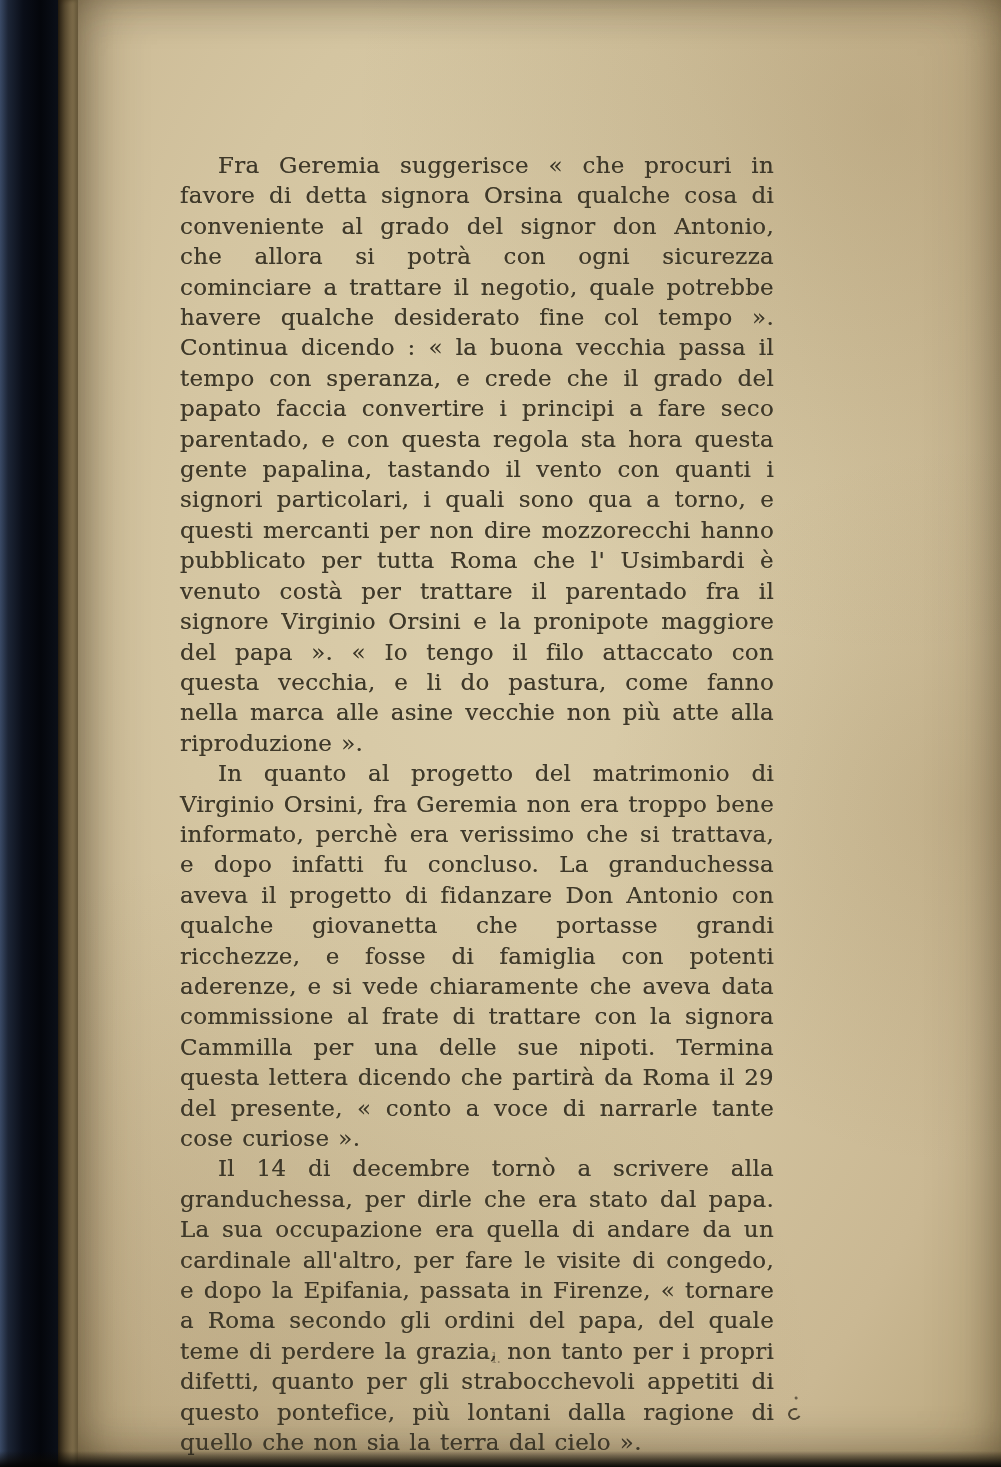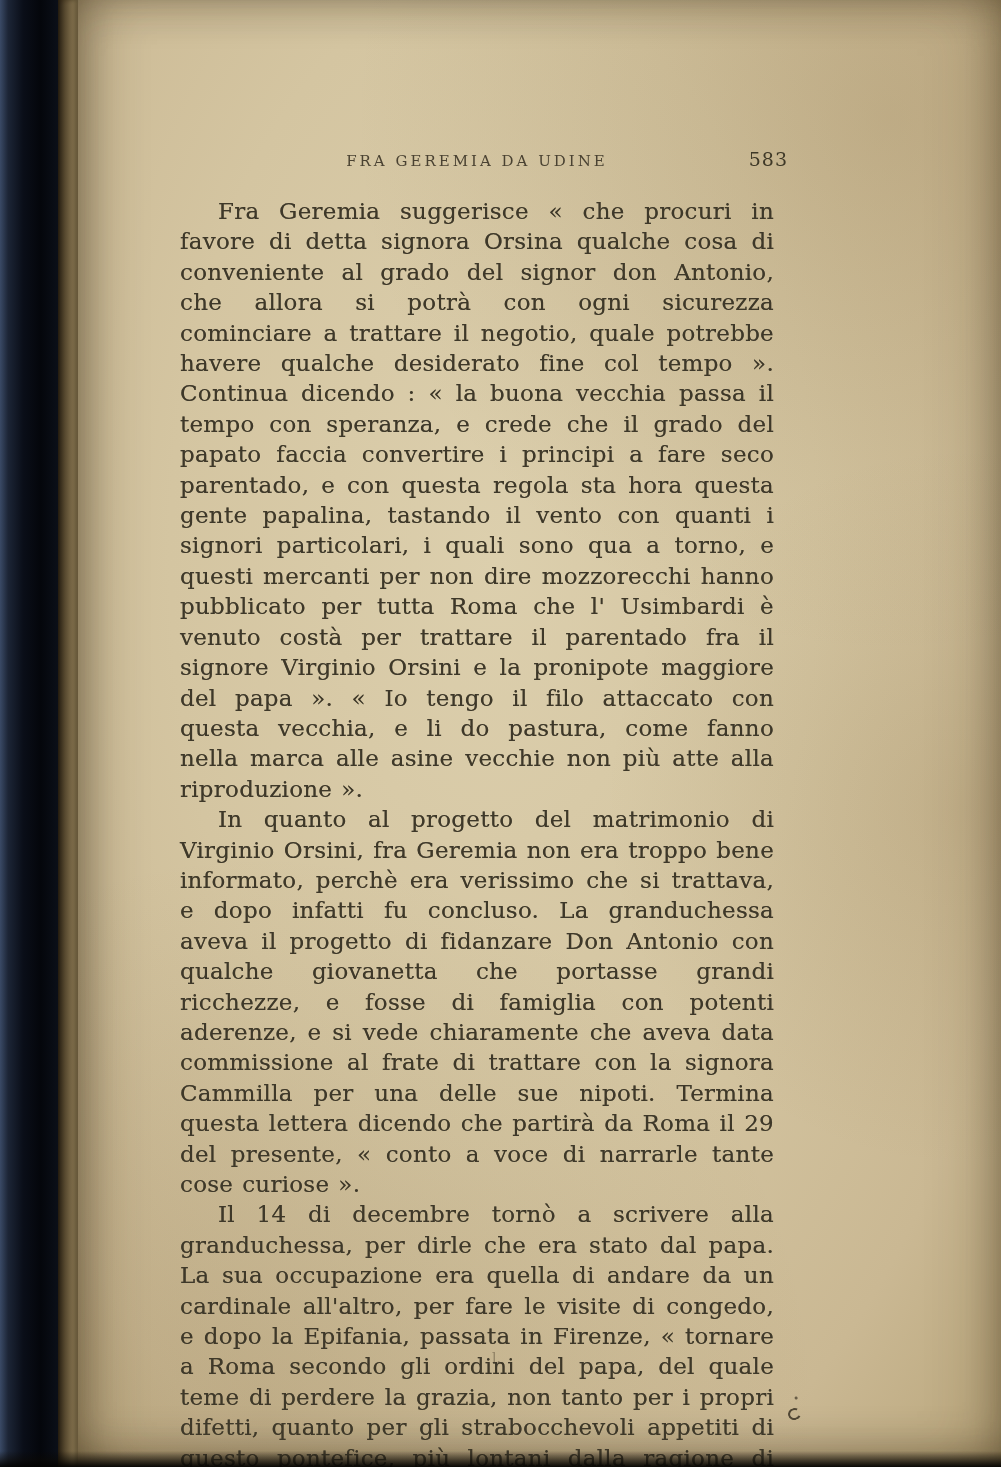--- a/index.html
+++ b/index.html
@@ -104,24 +104,20 @@
 
 <div class="scan">
 
   <div class="binding"></div>
   <div class="page-edge"></div>
 
   <div class="paper">
 
     <div class="content">
 
-      <div class="header">
-        <span class="running-title">FRA GEREMIA DA UDINE</span>
-        <span class="page-number">583</span>
-      </div>
 
       <div class="text-block">
         <p>Fra Geremia suggerisce « che procuri in favore di detta signora Orsina qualche cosa di conveniente al grado del signor don Antonio, che allora si potrà con ogni sicurezza cominciare a trattare il negotio, quale potrebbe havere qualche desiderato fine col tempo ». Continua dicendo : « la buona vecchia passa il tempo con speranza, e crede che il grado del papato faccia convertire i principi a fare seco parentado, e con questa regola sta hora questa gente papalina, tastando il vento con quanti i signori particolari, i quali sono qua a torno, e questi mercanti per non dire mozzorecchi hanno pubblicato per tutta Roma che l' Usimbardi è venuto costà per trattare il parentado fra il signore Virginio Orsini e la pronipote maggiore del papa ». « Io tengo il filo attaccato con questa vecchia, e li do pastura, come fanno nella marca alle asine vecchie non più atte alla riproduzione ».</p>
         <p>In quanto al progetto del matrimonio di Virginio Orsini, fra Geremia non era troppo bene informato, perchè era verissimo che si trattava, e dopo infatti fu concluso. La granduchessa aveva il progetto di fidanzare Don Antonio con qualche giovanetta che portasse grandi ricchezze, e fosse di famiglia con potenti aderenze, e si vede chiaramente che aveva data commissione al frate di trattare con la signora Cammilla per una delle sue nipoti. Termina questa lettera dicendo che partirà da Roma il 29 del presente, « conto a voce di narrarle tante cose curiose ».</p>
         <p>Il 14 di decembre tornò a scrivere alla granduchessa, per dirle che era stato dal papa. La sua occupazione era quella di andare da un cardinale all'altro, per fare le visite di congedo, e dopo la Epifania, passata in Firenze, « tornare a Roma secondo gli ordini del papa, del quale teme di perdere la grazia, non tanto per i propri difetti, quanto per gli strabocchevoli appetiti di questo pontefice, più lontani dalla ragione di quello che non sia la terra dal cielo ».</p>
       </div>
 
       <span class="faint-mark">l.</span>
 
       <span class="speck"></span>

